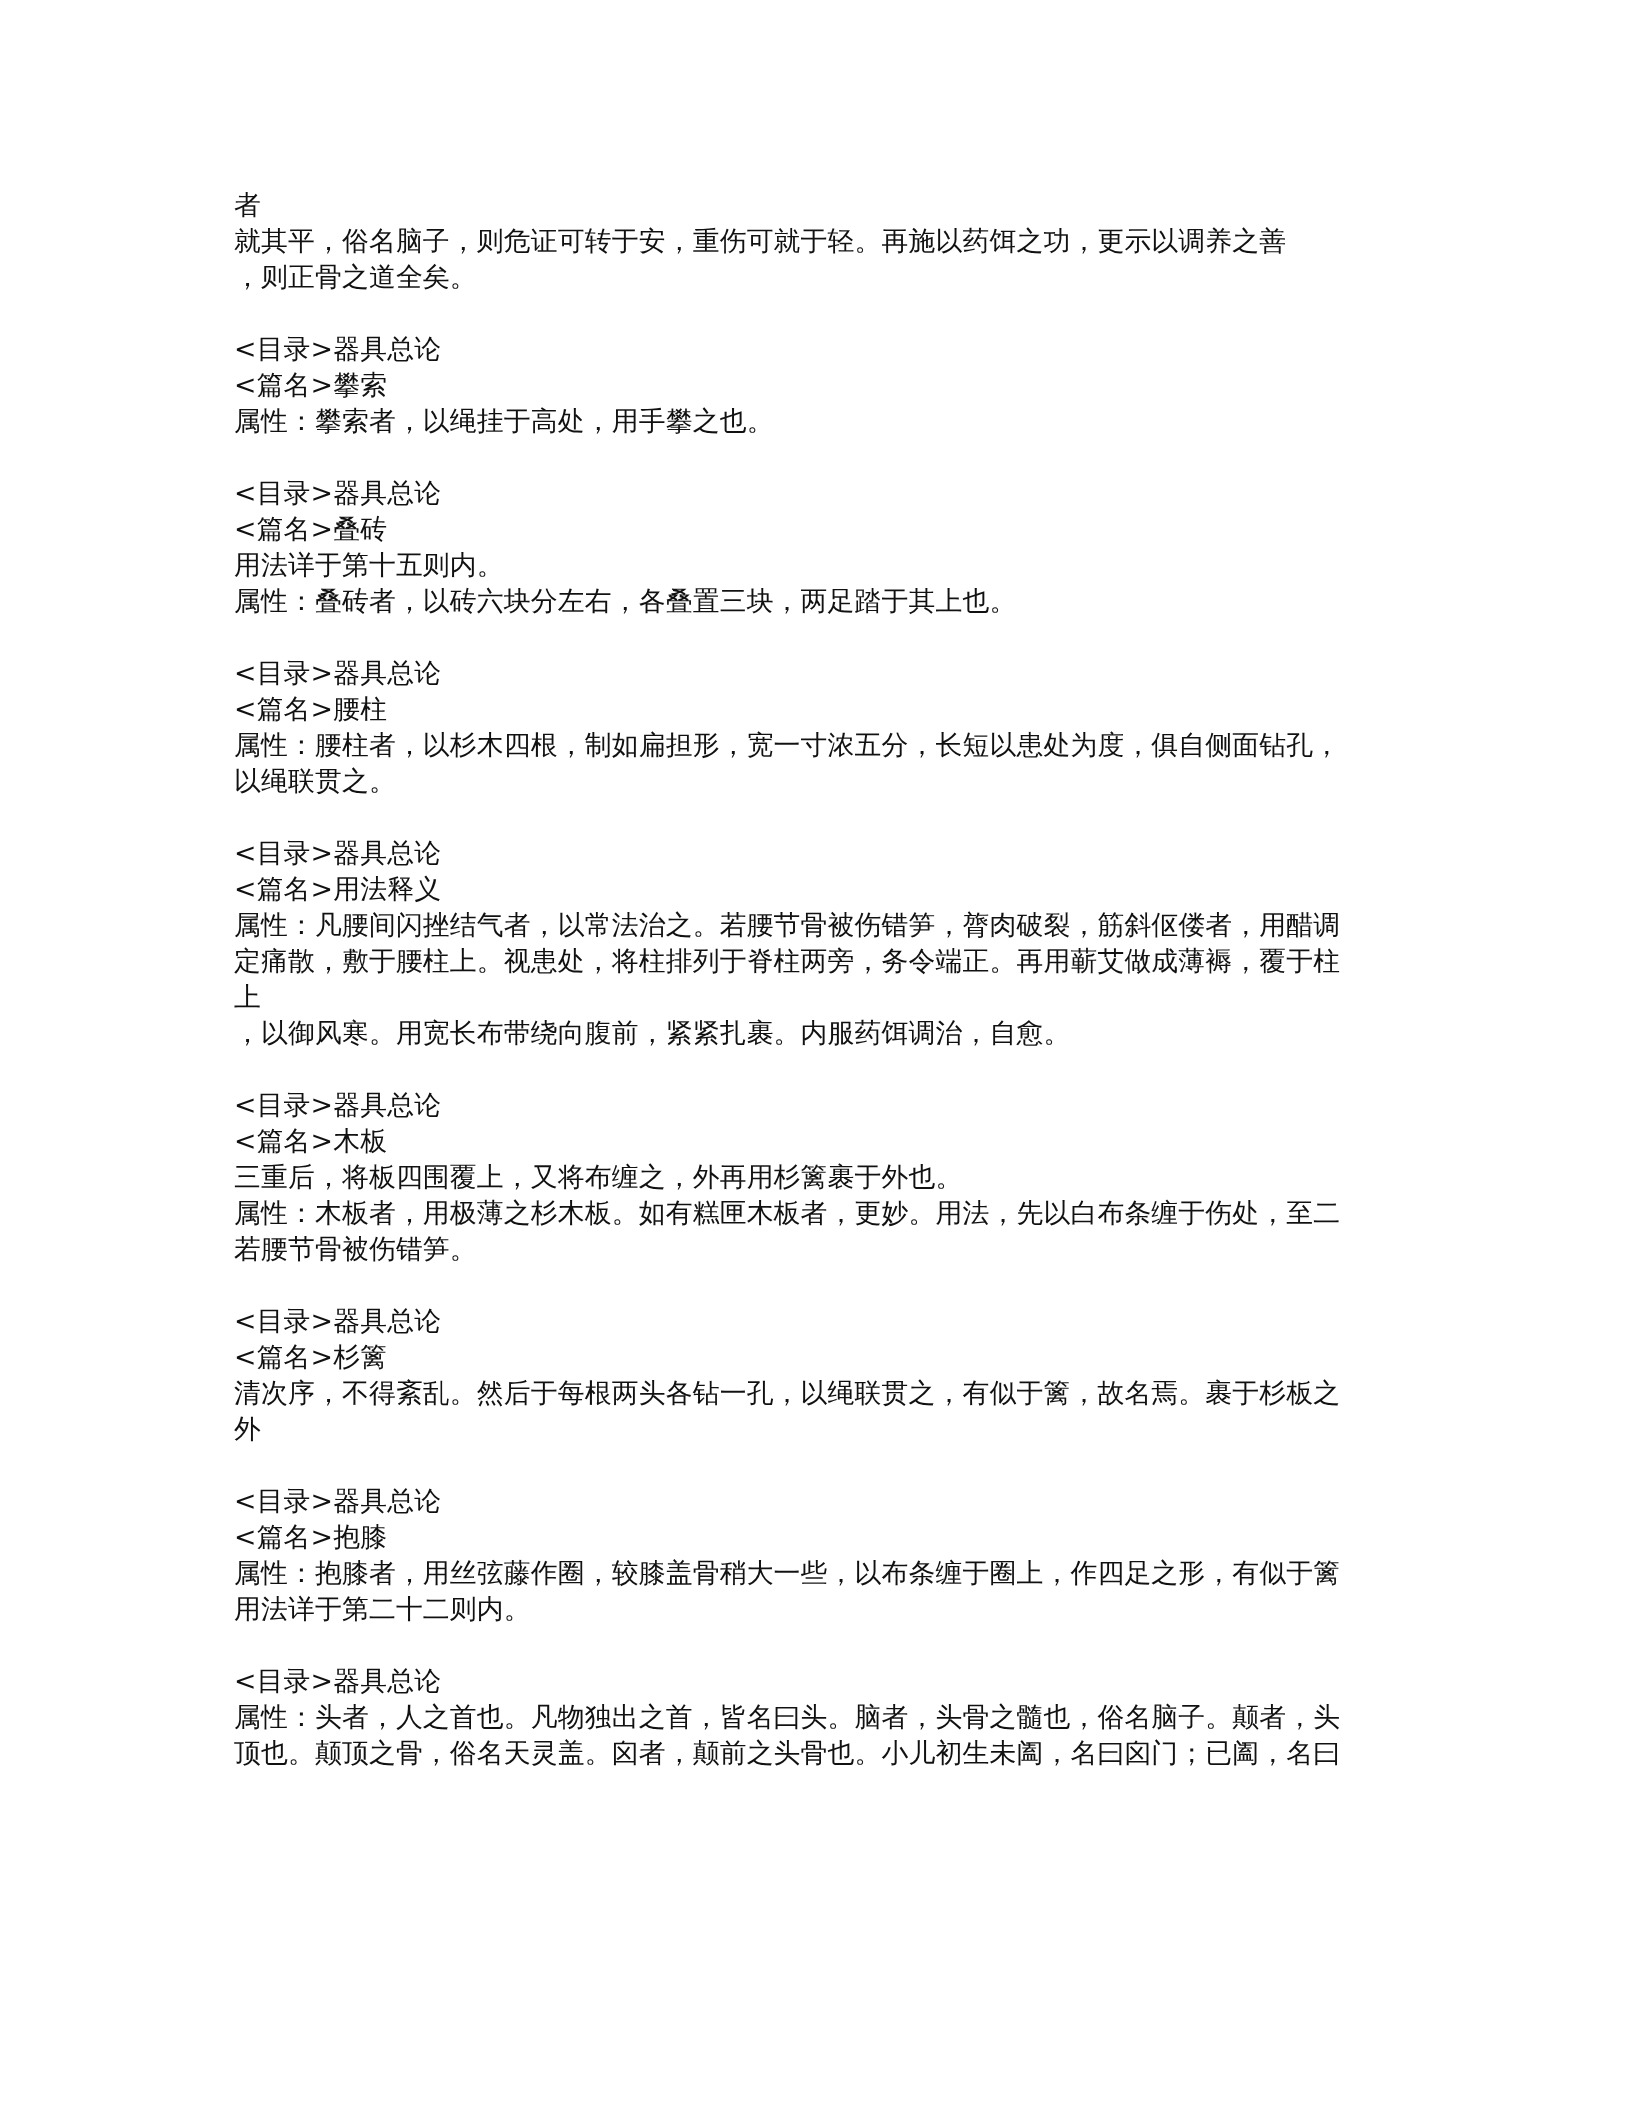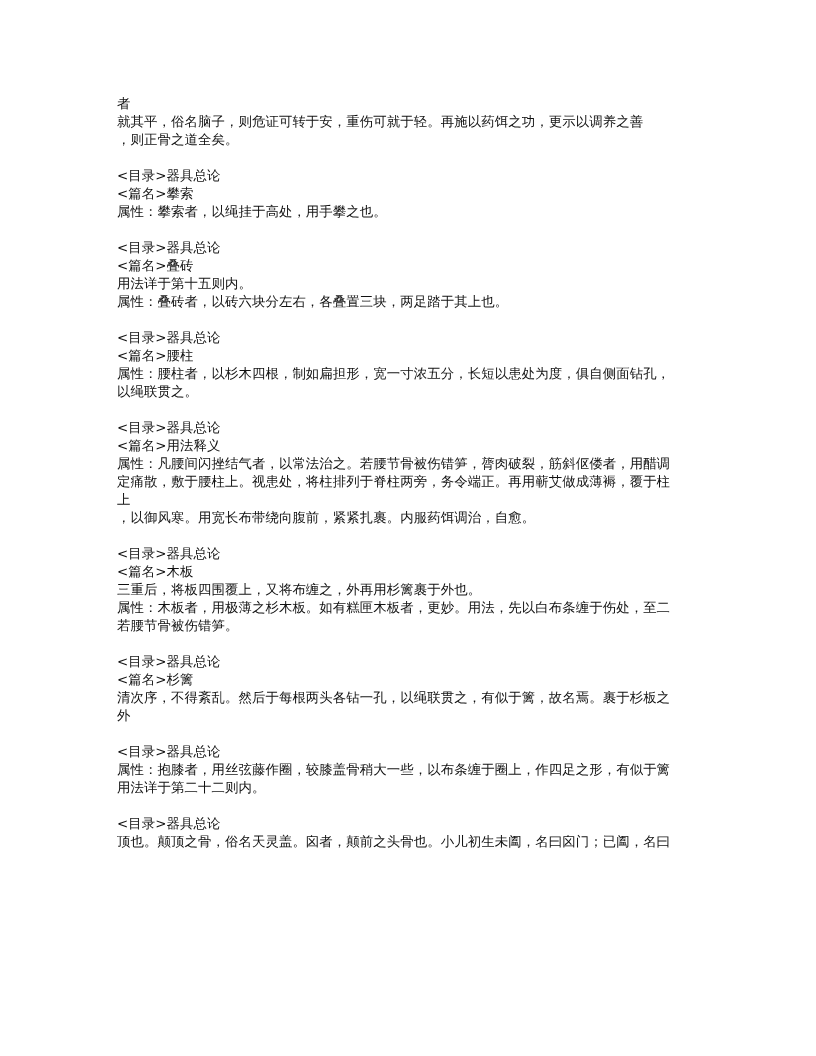--- a/index.html
+++ b/index.html
@@ -82,22 +82,24 @@
 
   <div class="block">
     <div class="line">&lt;目录&gt;器具总论</div>
     <div class="line">&lt;篇名&gt;杉篱</div>
     <div class="line">清次序，不得紊乱。然后于每根两头各钻一孔，以绳联贯之，有似于篱，故名焉。裹于杉板之</div>
     <div class="line">外</div>
   </div>
 
   <div class="block">
     <div class="line">&lt;目录&gt;器具总论</div>
+    <div class="line">&lt;篇名&gt;抱膝</div>
     <div class="line">属性：抱膝者，用丝弦藤作圈，较膝盖骨稍大一些，以布条缠于圈上，作四足之形，有似于篱</div>
     <div class="line">用法详于第二十二则内。</div>
   </div>
 
   <div class="block">
     <div class="line">&lt;目录&gt;器具总论</div>
+    <div class="line">属性：头者，人之首也。凡物独出之首，皆名曰头。脑者，头骨之髓也，俗名脑子。颠者，头</div>
     <div class="line">顶也。颠顶之骨，俗名天灵盖。囟者，颠前之头骨也。小儿初生未阖，名曰囟门；已阖，名曰</div>
   </div>
 
 </div>
 
 </body></html>

